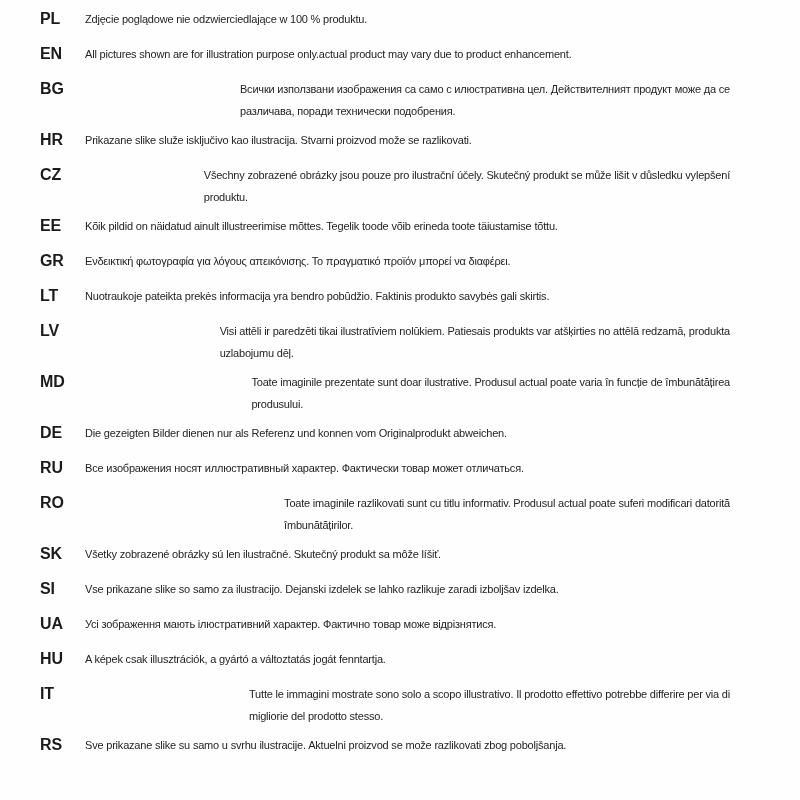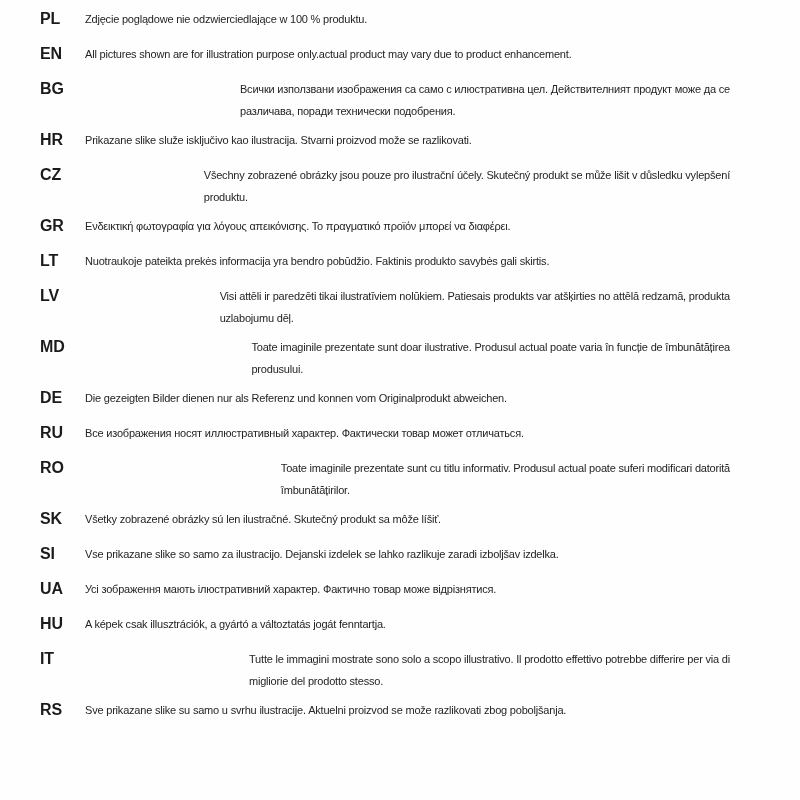--- a/index.html
+++ b/index.html
@@ -69,20 +69,24 @@
       </div>
       <div class="row">
         <span class="code">HR</span>
         <span class="text">Prikazane slike služe isključivo kao ilustracija. Stvarni proizvod može se razlikovati.</span>
       </div>
       <div class="row two-line">
         <span class="code">CZ</span>
         <span class="text">Všechny zobrazené obrázky jsou pouze pro ilustrační účely. Skutečný produkt se může lišit v důsledku vylepšení
 produktu.</span>
       </div>
+      <div class="row">
+        <span class="code">EE</span>
+        <span class="text">Kõik pildid on näidatud ainult illustreerimise mõttes. Tegelik toode võib erineda toote täiustamise tõttu.</span>
+      </div>
       <div class="row gap-lg">
         <span class="code">GR</span>
         <span class="text">Ενδεικτική φωτογραφία για λόγους απεικόνισης. Το πραγματικό προϊόν μπορεί να διαφέρει.</span>
       </div>
       <div class="row gap-sm">
         <span class="code">LT</span>
         <span class="text">Nuotraukoje pateikta prekės informacija yra bendro pobūdžio. Faktinis produkto savybės gali skirtis.</span>
       </div>
       <div class="row two-line">
         <span class="code">LV</span>
@@ -97,21 +101,21 @@
       <div class="row">
         <span class="code">DE</span>
         <span class="text">Die gezeigten Bilder dienen nur als Referenz und konnen vom Originalprodukt abweichen.</span>
       </div>
       <div class="row">
         <span class="code">RU</span>
         <span class="text">Все изображения носят иллюстративный характер. Фактически товар может отличаться.</span>
       </div>
       <div class="row two-line">
         <span class="code">RO</span>
-        <span class="text">Toate imaginile prezentate sunt cu titlu informativ. Produsul actual poate suferi modificari datorită
+        <span class="text">Toate imaginile razlikovati sunt cu titlu informativ. Produsul actual poate suferi modificari datorită
 îmbunătățirilor.</span>
       </div>
       <div class="row">
         <span class="code">SK</span>
         <span class="text">Všetky zobrazené obrázky sú len ilustračné. Skutečný produkt sa môže líšiť.</span>
       </div>
       <div class="row gap-sm">
         <span class="code">SI</span>
         <span class="text">Vse prikazane slike so samo za ilustracijo. Dejanski izdelek se lahko razlikuje zaradi izboljšav izdelka.</span>
       </div>

